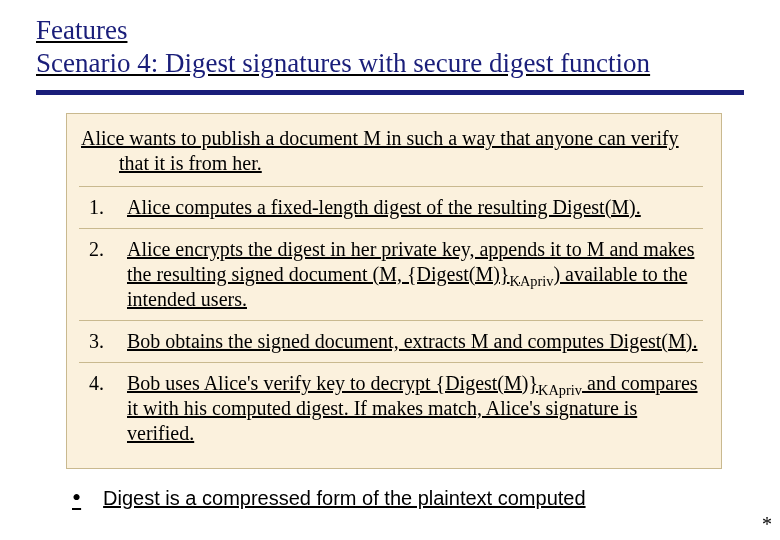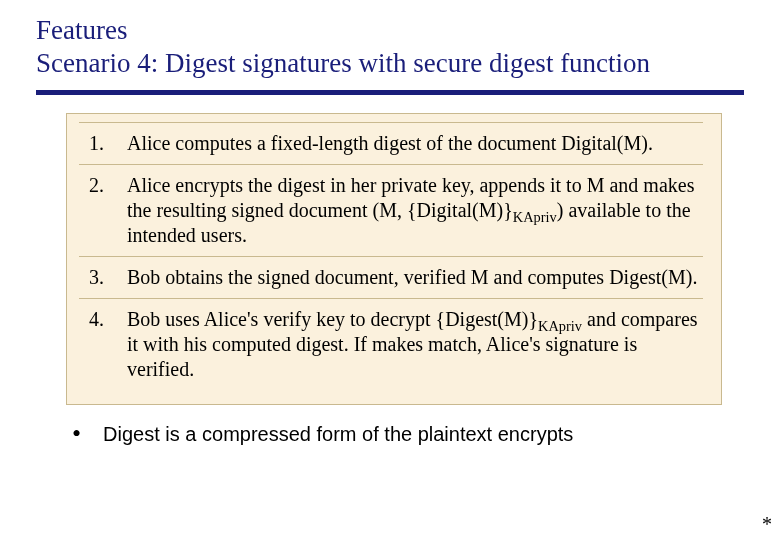--- a/index.html
+++ b/index.html
@@ -6,20 +6,21 @@
   body {
     width: 780px;
     height: 540px;
     background: #ffffff;
     font-family: "Times New Roman", Times, serif;
     position: relative;
     overflow: hidden;
   }
   .slide {
     padding: 14px 36px 0 36px;
+    text-decoration: underline;
   }
   .title-block {
     color: #1a1e7a;
     font-size: 27px;
     line-height: 1.22;
     margin-bottom: 10px;
   }
   .rule {
     height: 5px;
     background: #1a1e7a;
@@ -96,37 +97,40 @@
 <div class="slide">
 
   <div class="title-block">
     <div>Features</div>
     <div>Scenario 4: Digest signatures with secure digest function</div>
   </div>
 
   <div class="rule"></div>
 
   <div class="content-box">
+    <div class="intro">
+      <span class="hang">Alice wants to publish a document M in such a way that anyone can verify that it is from her.</span>
+    </div>
 
     <ol class="steps">
       <li>
-        <span>Alice computes a fixed-length digest of the document Digital(M).</span>
+        <span>Alice computes a fixed-length digest of the resulting Digest(M).</span>
       </li>
       <li>
-        <span>Alice encrypts the digest in her private key, appends it to M and makes the resulting signed document (M, {Digital(M)}</span><span class="sub">KApriv</span><span>) available to the intended users.</span>
+        <span>Alice encrypts the digest in her private key, appends it to M and makes the resulting signed document (M, {Digest(M)}</span><span class="sub">KApriv</span><span>) available to the intended users.</span>
       </li>
       <li>
-        <span>Bob obtains the signed document, verified M and computes Digest(M).</span>
+        <span>Bob obtains the signed document, extracts M and computes Digest(M).</span>
       </li>
       <li>
         <span>Bob uses Alice's verify key  to decrypt {Digest(M)}</span><span class="sub">KApriv</span><span> and compares it with his computed digest.  If makes match, Alice's signature is verified.</span>
       </li>
     </ol>
   </div>
 
   <div class="bullet-row">
     <span class="bullet-dot">•</span>
-    <span>Digest is a compressed form of the plaintext encrypts</span>
+    <span>Digest is a compressed form of the plaintext computed</span>
   </div>
 
 </div>
 
 <div class="footer-mark">*</div>
 
 </body></html>

